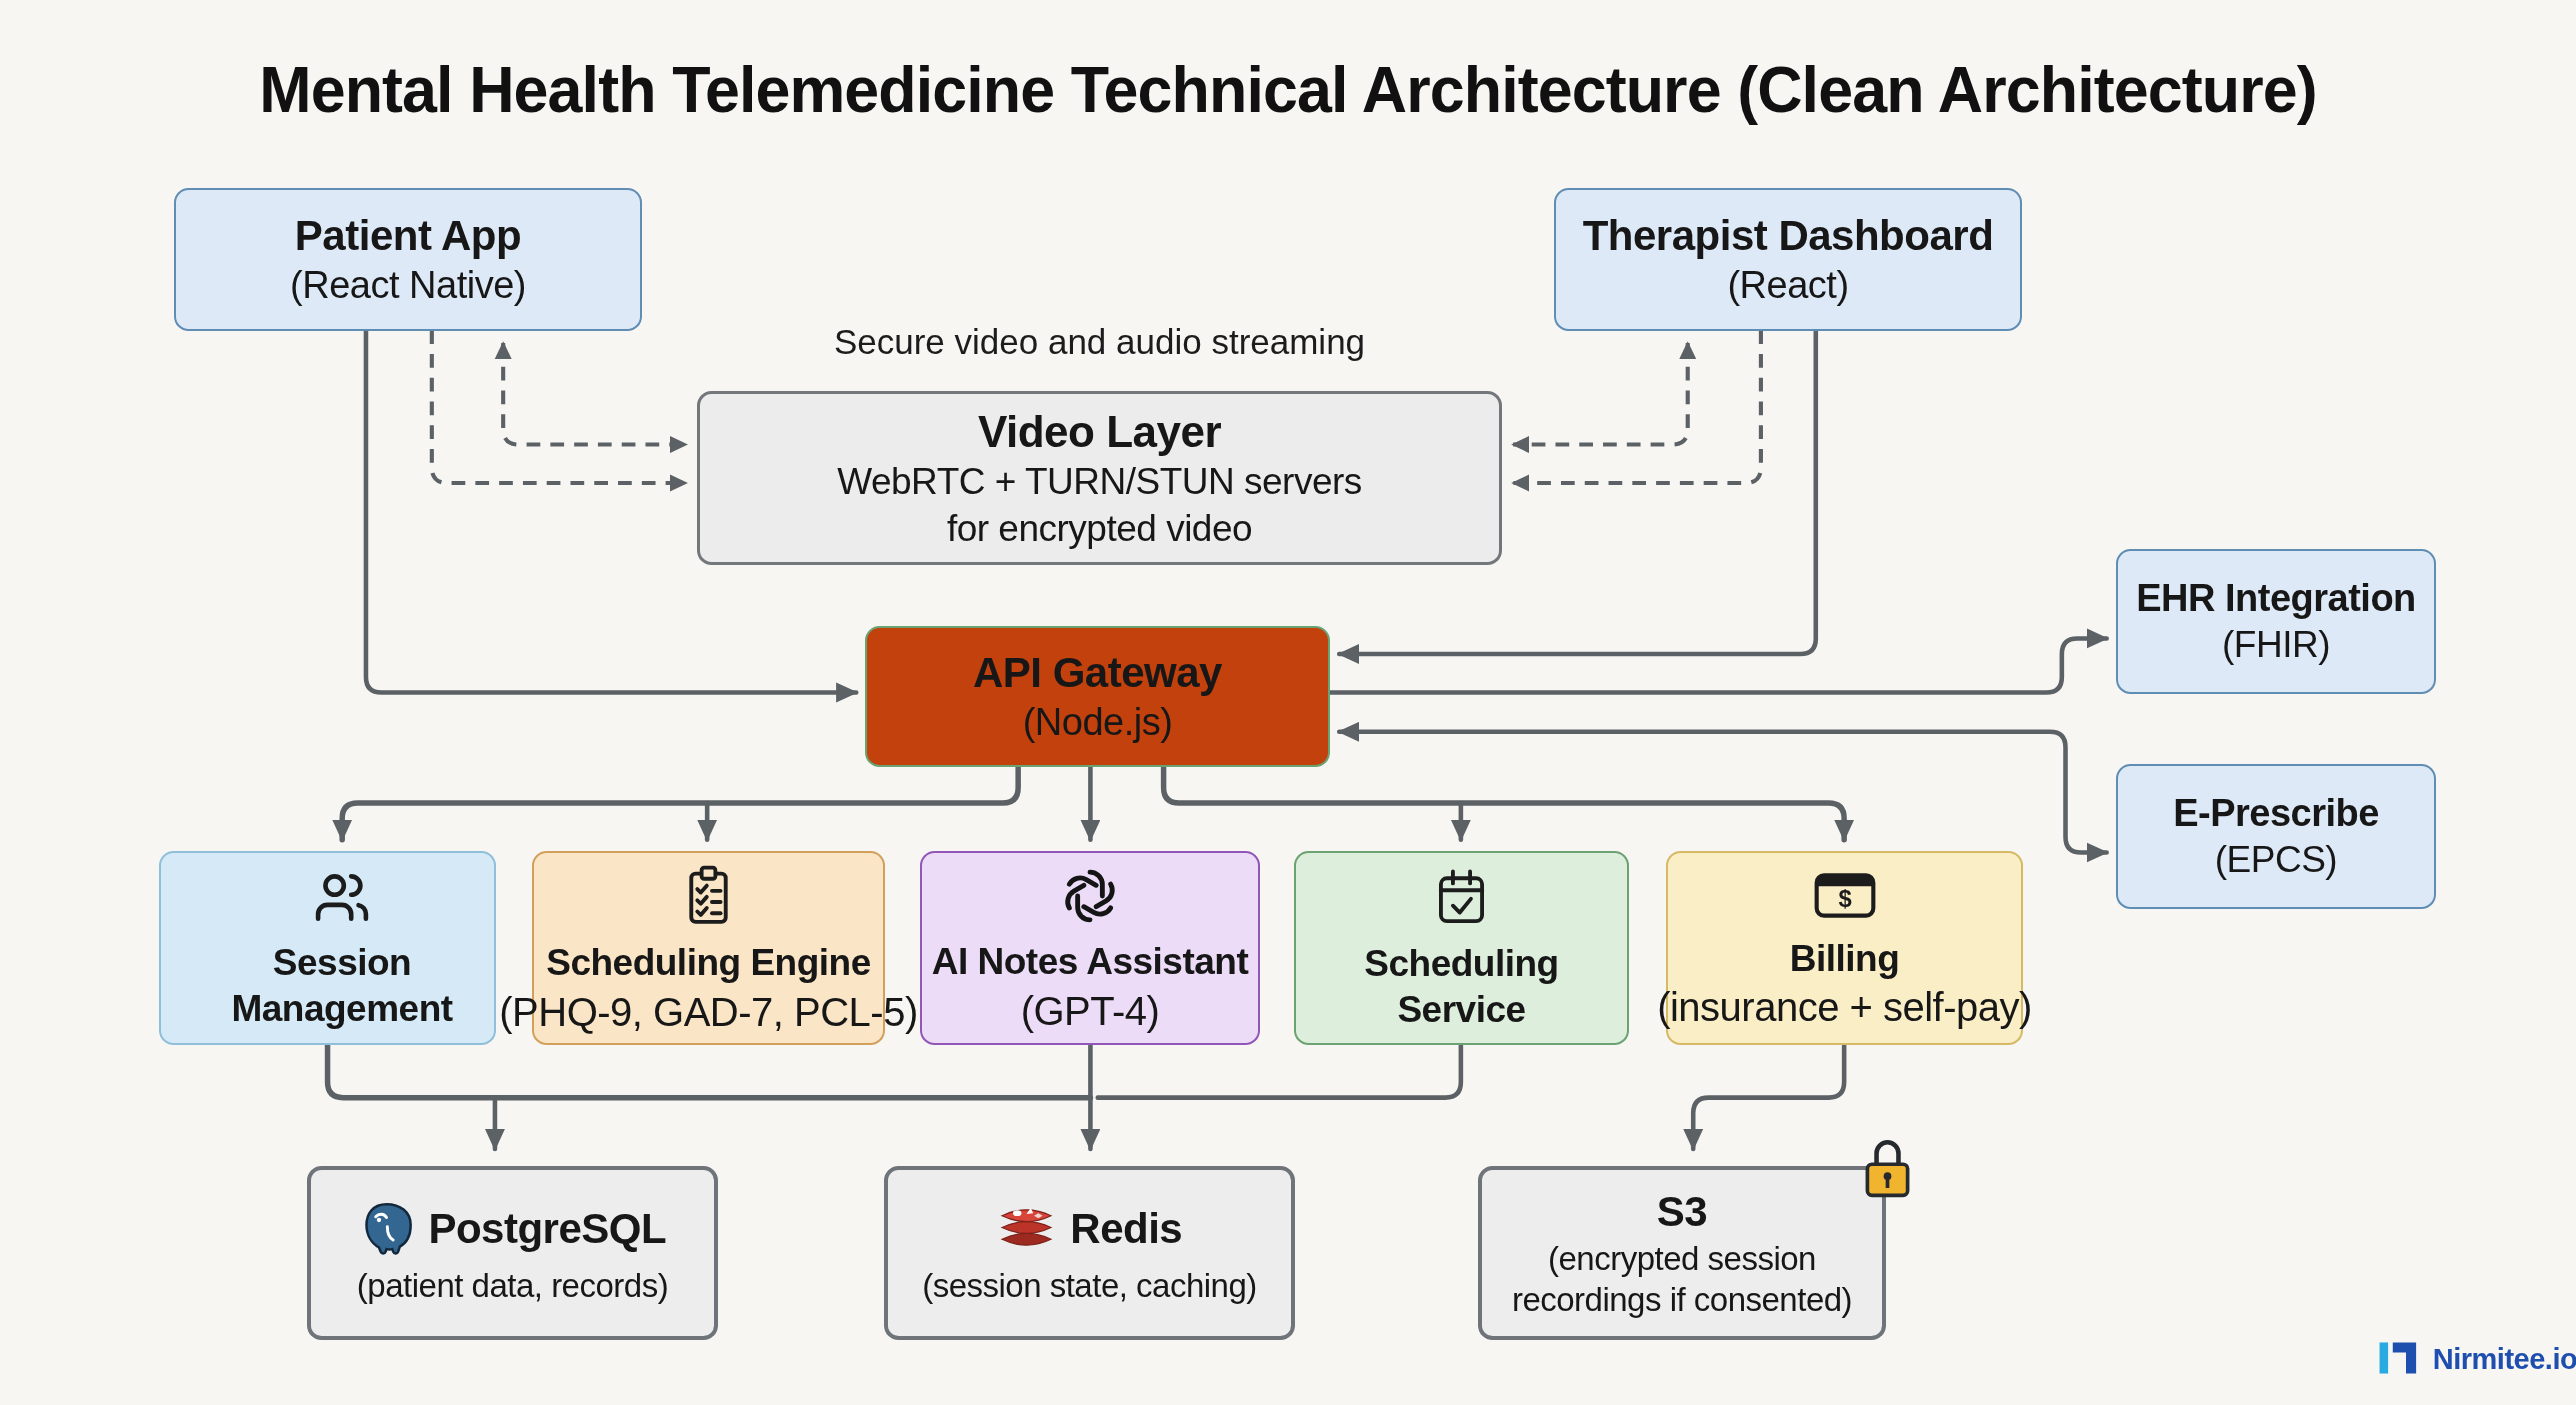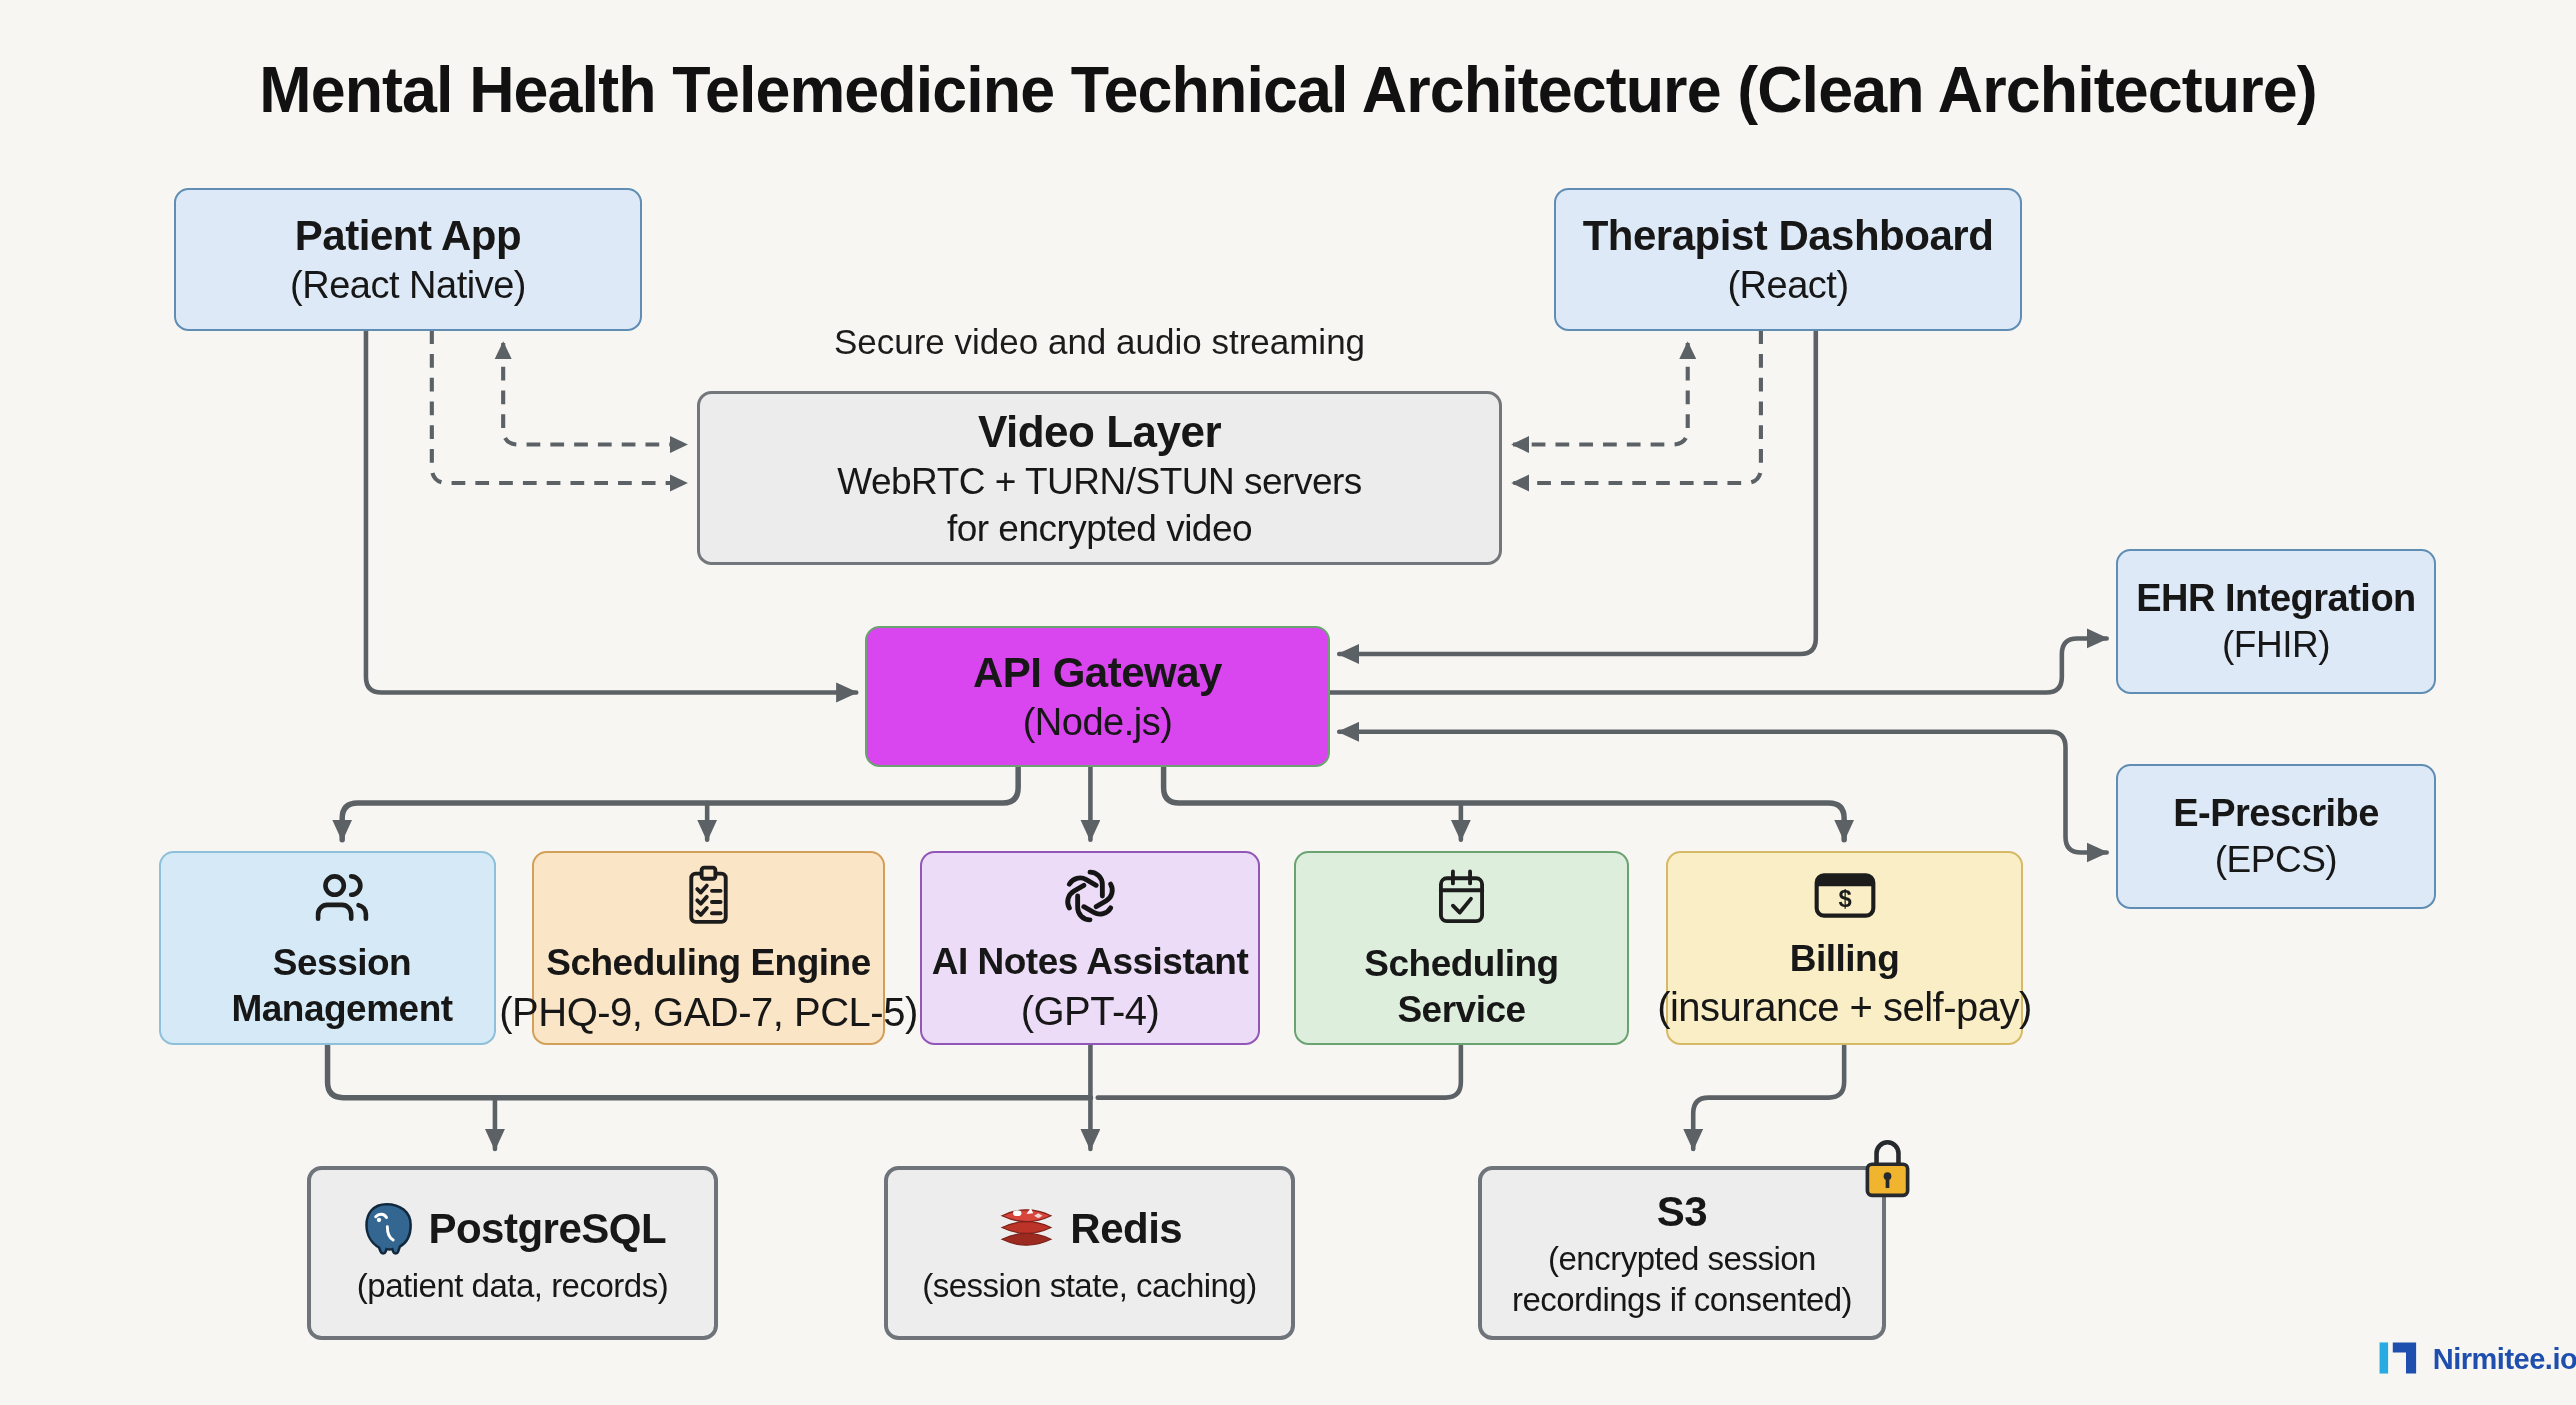--- a/index.html
+++ b/index.html
@@ -10,21 +10,21 @@
     font-size:64px;font-weight:700;letter-spacing:-0.9px;color:#111;transform:scaleX(.98);}
   .floatlabel{position:absolute;left:697px;top:322px;width:805px;text-align:center;
     font-size:35px;color:#1c1c1c;z-index:2;}
   .node{position:absolute;z-index:3;box-sizing:border-box;border-radius:14.6px;
     display:flex;flex-direction:column;align-items:center;justify-content:center;
     text-align:center;line-height:1.25;}
   .t1{font-size:42px;font-weight:700;letter-spacing:-0.5px;white-space:nowrap;}
   .sub{font-size:38px;letter-spacing:-0.5px;white-space:nowrap;}
   .blue{background:#dde9f7;border:2.7px solid #5f8db4;}
   .gray{background:#ececec;border:3.7px solid #73777c;}
-  .green{background:#d946ef;border:2.7px solid #6ba272;}
+  .green{background:#c2410c;border:2.7px solid #6ba272;}
   .svc{padding-top:5.5px;}
   .svc .t1{font-size:37px;}
   .svc .sub{font-size:40px;}
   .svc .icon{margin-bottom:9.1px;}
   .lblue{background:#d5eaf6;border:2.7px solid #8fc0da;}
   .orange{background:#fae5c6;border:2.7px solid #d2a05a;}
   .purple{background:#ecdcf7;border:2.7px solid #9255b8;}
   .sgreen{background:#ddefdc;border:2.7px solid #6ba272;}
   .yellow{background:#faeec6;border:2.7px solid #d6b964;}
   .db{background:#ededee;border:4.6px solid #6f747b;}

